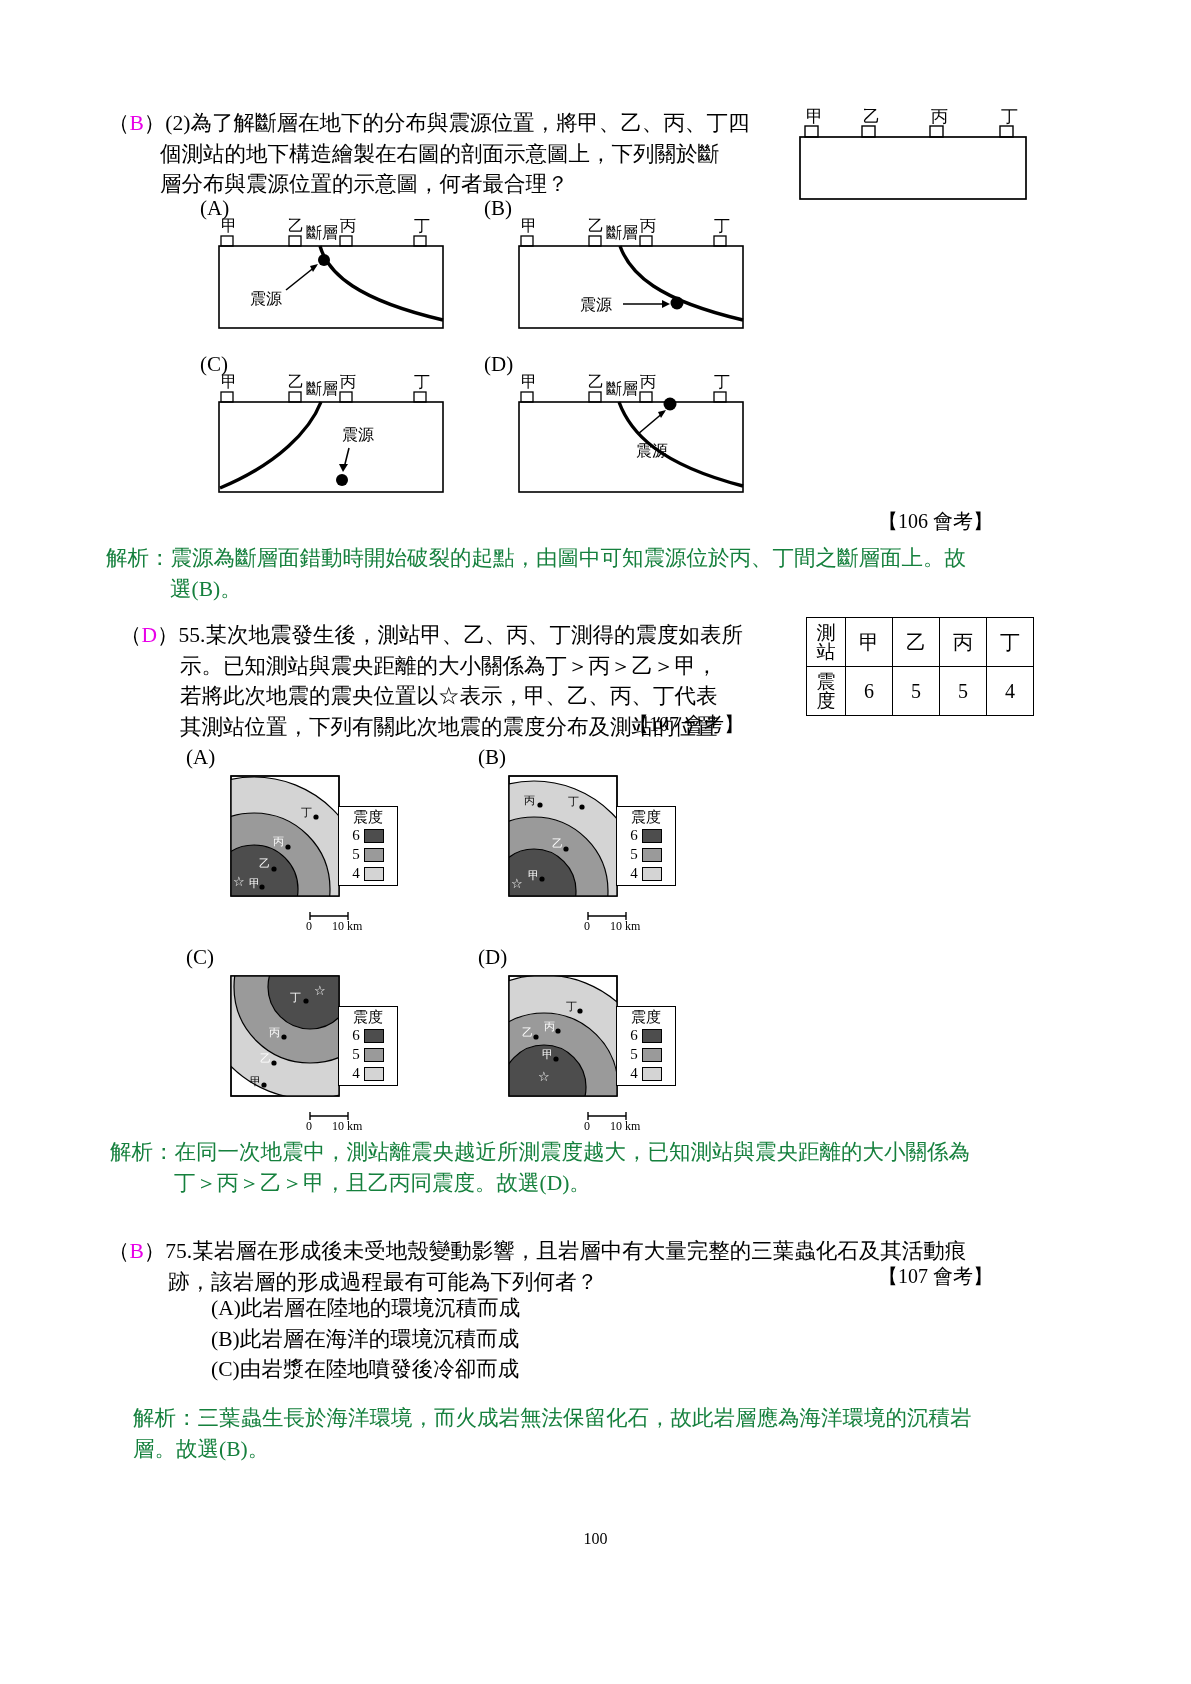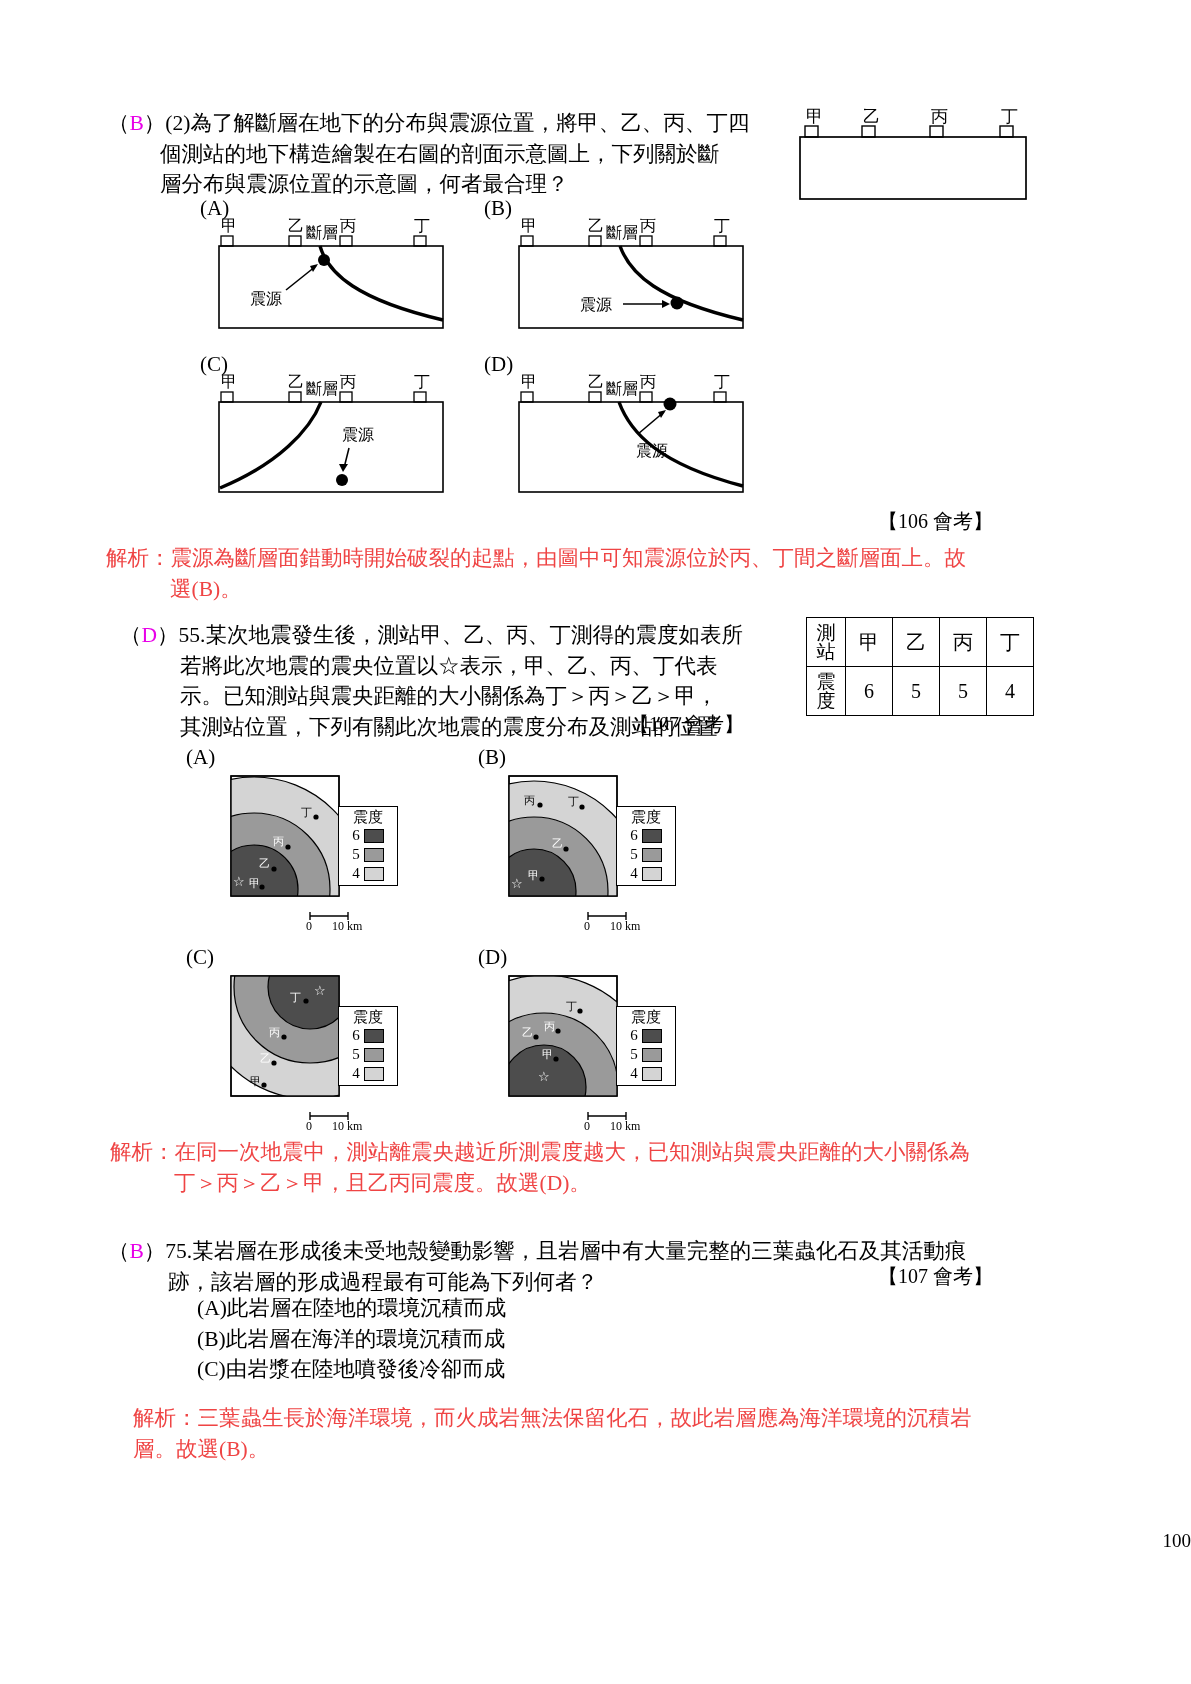--- a/index.html
+++ b/index.html
@@ -27,34 +27,34 @@
   .q-text {
     font-size: 21.5px;
     line-height: 30.5px;
     letter-spacing: 0px;
   }
   .ans-mark {
     color: #e800e8;
     font-family: "Liberation Serif", serif;
   }
   .explain {
-    color: #ef4444;
+    color: #15803d;
     font-size: 21.5px;
     line-height: 31px;
   }
   .opt-letter {
     font-size: 21px;
     font-family: "Liberation Serif", serif;
   }
   .src-tag {
     font-size: 20px;
   }
   .pagenum {
-    font-size: 19px;
-    text-align: right;
+    font-size: 16px;
+    text-align: center;
   }
 
   
   .xsec { position: absolute; }
   .xsec svg { display: block; }
 
   
   table.itable {
     border-collapse: collapse;
     font-size: 20px;
@@ -222,22 +222,22 @@
     <div style="white-space:nowrap;">
       <span>解析：</span><span>震源為斷層面錯動時開始破裂的起點，由圖中可知震源位於丙、丁間之斷層面上。故</span>
     </div>
     <div style="padding-left:64px;">選(B)。</div>
   </div>
 
   <div class="abs q-text" style="left:120px; top:620px; width:640px;">
     <div style="white-space:nowrap;">
       <span>（</span><span class="ans-mark">D</span><span>）</span><span>55.</span><span>某次地震發生後，測站甲、乙、丙、丁測得的震度如表所</span>
     </div>
+    <div style="padding-left:60px;">示。已知測站與震央距離的大小關係為丁＞丙＞乙＞甲，</div>
     <div style="padding-left:60px;">若將此次地震的震央位置以☆表示，甲、乙、丙、丁代表</div>
-    <div style="padding-left:60px;">示。已知測站與震央距離的大小關係為丁＞丙＞乙＞甲，</div>
     <div style="padding-left:60px;">其測站位置，下列有關此次地震的震度分布及測站的位置</div>
   </div>
   <div class="abs src-tag" style="left:629px; top:711px;">【107 會考】</div>
 
   <div class="abs" style="left:806px; top:617px;">
     <table class="itable">
       <tbody>
           <tr>
         <td class="vhead">測站</td>
         <td class="vcell">甲</td>
@@ -470,21 +470,21 @@
   </div>
 
   <div class="abs q-text" style="left:108px; top:1236px; width:930px;">
     <div style="white-space:nowrap;">
       <span>（</span><span class="ans-mark">B</span><span>）</span><span>75.</span><span>某岩層在形成後未受地殼變動影響，且岩層中有大量完整的三葉蟲化石及其活動痕</span>
     </div>
     <div style="padding-left:60px;">跡，該岩層的形成過程最有可能為下列何者？</div>
   </div>
   <div class="abs src-tag" style="left:878px; top:1263px;">【107 會考】</div>
 
-  <div class="abs q-text" style="left:197px; top:1293px; width:600px;">
+  <div class="abs q-text" style="left:211px; top:1293px; width:600px;">
     <div>(A)此岩層在陸地的環境沉積而成</div>
     <div>(B)此岩層在海洋的環境沉積而成</div>
     <div>(C)由岩漿在陸地噴發後冷卻而成</div>
   </div>
 
   <div class="abs explain" style="left:133px; top:1403px; width:900px;">
     <div style="white-space:nowrap;">
       <span>解析：</span><span>三葉蟲生長於海洋環境，而火成岩無法保留化石，故此岩層應為海洋環境的沉積岩</span>
     </div>
     <div style="padding-left:0px;">層。故選(B)。</div>

